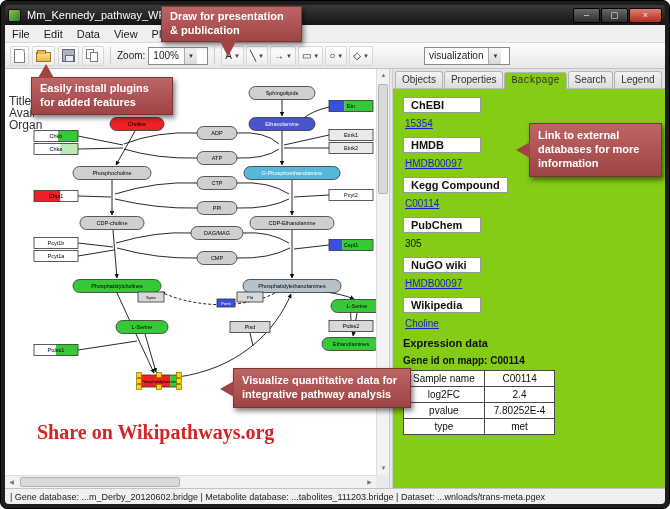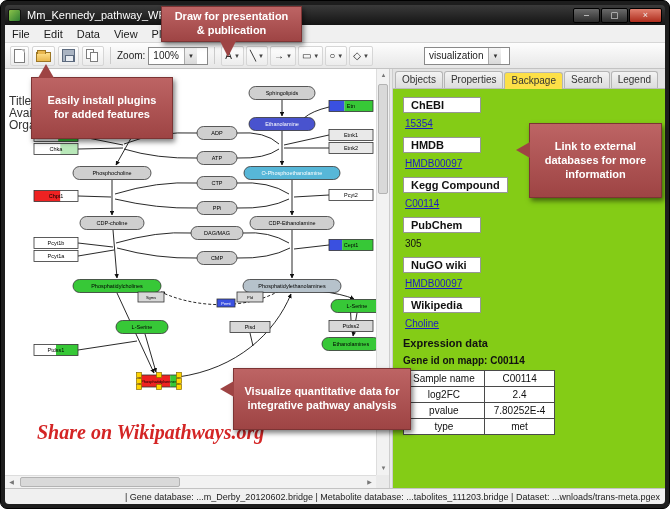--- a/index.html
+++ b/index.html
@@ -48,43 +48,43 @@
   .s-corner{position:absolute;right:0;bottom:0;width:13px;height:13px;background:#eaeaea;z-index:5;}
   .s-arrow{position:absolute;font-size:6px;color:#777;width:13px;height:13px;line-height:13px;text-align:center;}
   .vthumb{position:absolute;left:1px;right:1px;top:15px;height:110px;background:#d9d9d9;border:1px solid #b3b3b3;border-radius:2px;}
   .hthumb{position:absolute;top:1px;bottom:1px;left:15px;width:160px;background:#d9d9d9;border:1px solid #b3b3b3;border-radius:2px;}
   .splitter{width:4px;background:#e9e9e9;border-left:1px solid #cdcdcd;border-right:1px solid #cdcdcd;}
   
   .panel{width:272px;background:#f2f2f2;display:flex;flex-direction:column;}
   .tabs{display:flex;gap:1px;padding:2px 2px 0;background:#e3e3e3;border-bottom:1px solid #bcbcbc;font-size:10px;}
   .tab{padding:2px 6px;border:1px solid #b5b5b5;border-bottom:none;border-radius:3px 3px 0 0;
     background:linear-gradient(#f3f3f3,#dcdcdc);color:#333;white-space:nowrap;}
-  .tab.active{background:#fde047;position:relative;top:1px;padding-bottom:3px;}
+  .tab.active{background:#84cc16;position:relative;top:1px;padding-bottom:3px;font-family:Liberation Mono, monospace;}
   .panel-body{flex:1;background:#84cc16;padding:8px 10px;overflow:hidden;font-size:11px;color:#111;}
   .section{margin-bottom:8px;}
   .sec-header{display:inline-block;min-width:78px;border:1px solid #979797;background:#fff;padding:1px 7px;font-weight:bold;font-size:11px;}
   .sec-link{margin:5px 0 0 2px;font-size:10px;color:#1b1bc4;text-decoration:underline;cursor:pointer;}
   .sec-plain{margin:5px 0 0 2px;font-size:10px;color:#111;}
   .exp-title{font-weight:bold;font-size:11px;margin:4px 0 6px;}
   .geneid{font-weight:bold;font-size:10px;margin:0 0 4px;}
   table.exp{border-collapse:collapse;font-size:10px;margin-top:2px;}
   table.exp td{border:1px solid #4a4a4a;padding:2px 9px;text-align:center;background:#fff;min-width:50px;}
   
   .statusbar{height:16px;background:#f0f0f0;border-top:1px solid #c3c3c3;display:flex;align-items:center;
-    font-size:9px;color:#222;padding:0 5px;white-space:nowrap;overflow:hidden;border-radius:0 0 4px 4px;justify-content:flex-end;}
+    font-size:9px;color:#222;padding:0 5px;white-space:nowrap;overflow:hidden;border-radius:0 0 4px 4px;}
   
   .callout{position:absolute;z-index:60;background:linear-gradient(#bd6464,#9e4444);color:#fff;font-weight:bold;
-    font-size:11px;text-align:center;padding:16px 8px;border:1px solid #7c3434;box-shadow:2px 3px 5px rgba(0,0,0,.5);
+    font-size:11px;text-align:left;padding:4px 8px;border:1px solid #7c3434;box-shadow:2px 3px 5px rgba(0,0,0,.5);
     display:flex;align-items:center;justify-content:center;line-height:1.25;}
   .pt{position:absolute;width:0;height:0;}
   .pt-down{border-left:8px solid transparent;border-right:8px solid transparent;border-top:16px solid #9e4444;bottom:-16px;left:58px;}
   .pt-up{border-left:8px solid transparent;border-right:8px solid transparent;border-bottom:14px solid #9e4444;top:-14px;left:6px;}
   .pt-left{border-top:8px solid transparent;border-bottom:8px solid transparent;border-right:14px solid #9e4444;left:-14px;}
   .share{position:absolute;left:36px;top:420px;z-index:55;font-family:"Liberation Serif",serif;
-    font-style:italic;font-weight:bold;font-size:20px;color:#d42525;}
+    font-weight:bold;font-size:20px;color:#d42525;}
 </style>
 </head>
 <body>
 
 <div class="window">
 
   <div class="titlebar">
     <div class="app-icon"></div>
     <div class="title-text">Mm_Kennedy_pathway_WP1771_45176.gpml</div>
     <div class="win-controls">

